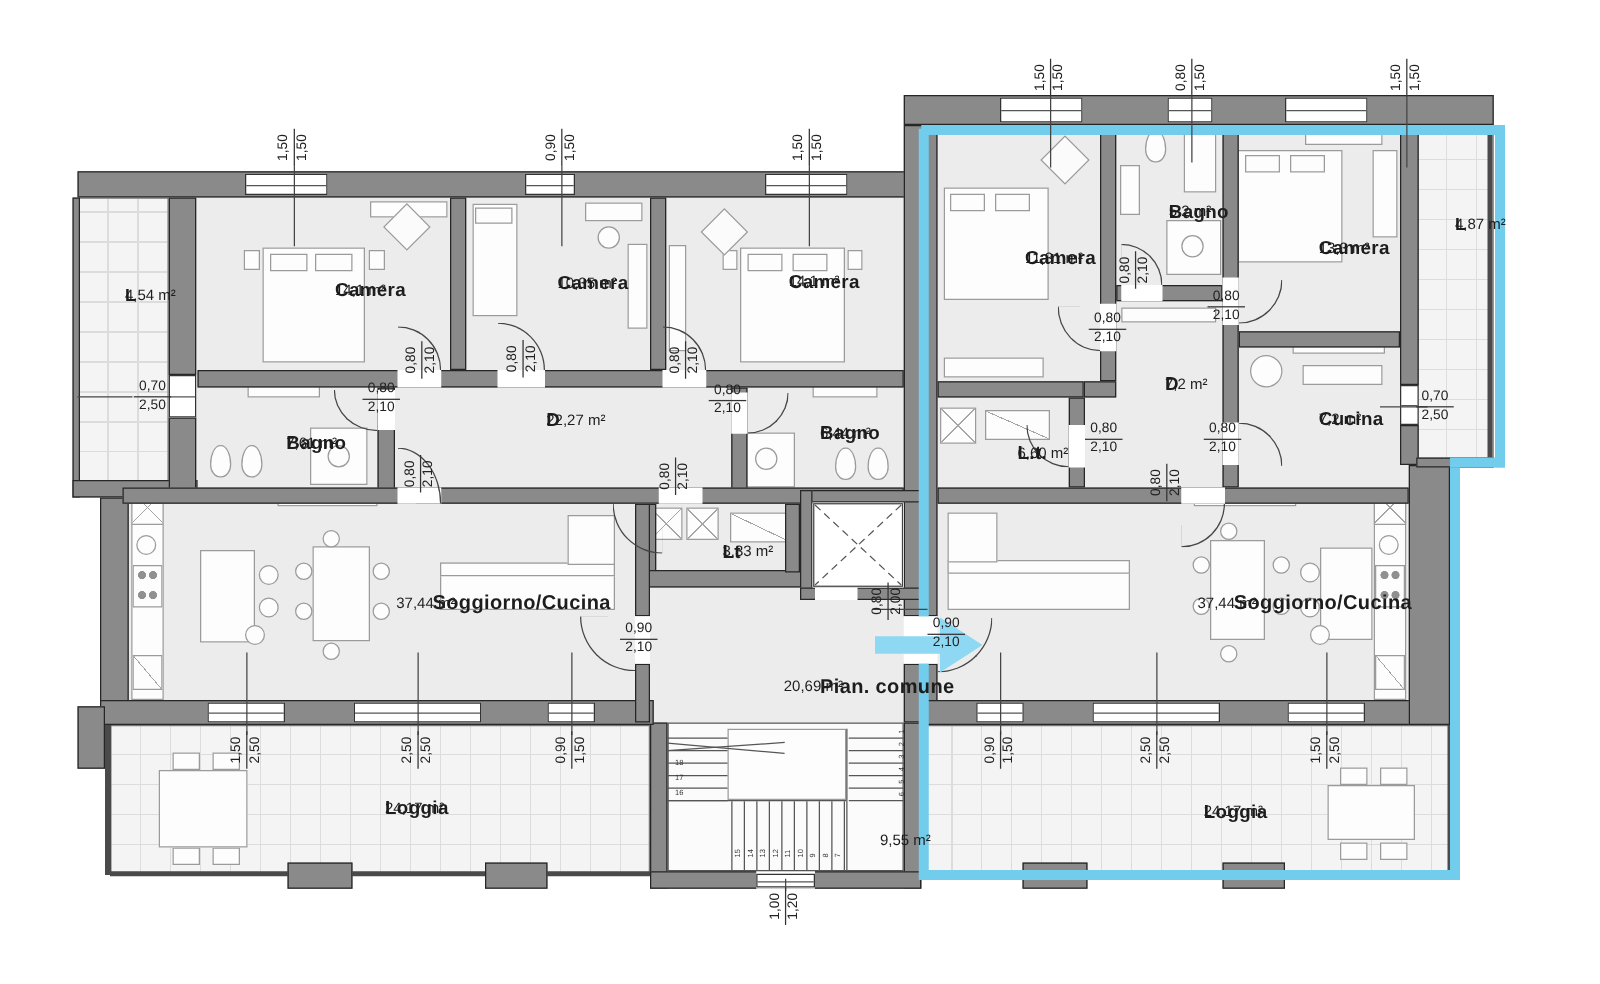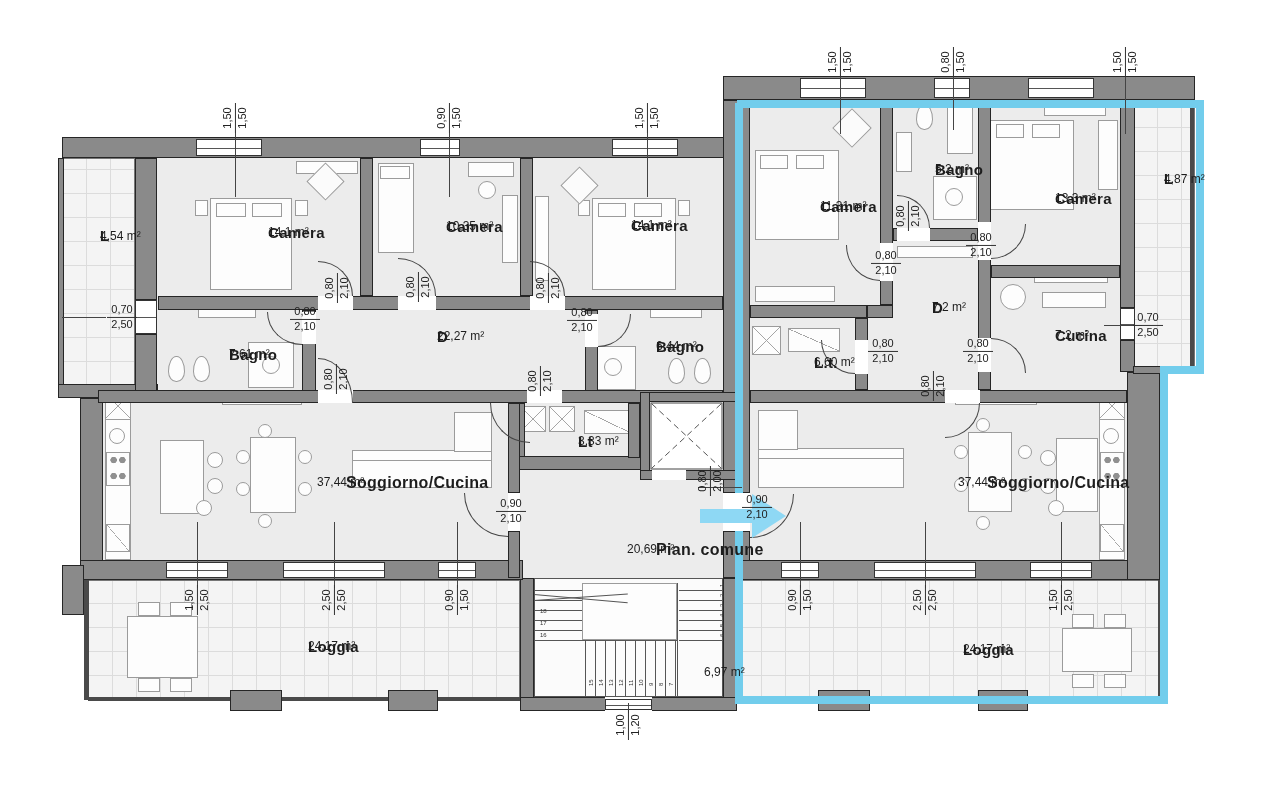--- a/index.html
+++ b/index.html
@@ -397,21 +397,21 @@
     </div>
     <div class="rlabel" style="left: 963px; top: 641px; width: auto; height: auto;">
       <div class="rname">Loggia</div>
       <div class="rarea">24,17 m²</div>
     </div>
     <div class="rlabel" style="left: 627px; top: 541px; width: auto; height: auto;">
       <div class="rname big">Pian. comune</div>
       <div class="rarea">20,69 m²</div>
     </div>
     <div class="rlabel" style="left: 704px; top: 664px; width: auto; height: auto;">
-      <div class="rarea">6,97 m²</div>
+      <div class="rarea">9,55 m²</div>
     </div>
     <div class="dim v" style="left: 235px; top: 118px; width: auto; height: auto;">
       <span>1,50</span>
       <div class="dbar"></div>
       <span>1,50</span>
     </div>
     <div class="dim v" style="left: 449px; top: 118px; width: auto; height: auto;">
       <span>0,90</span>
       <div class="dbar"></div>
       <span>1,50</span>

